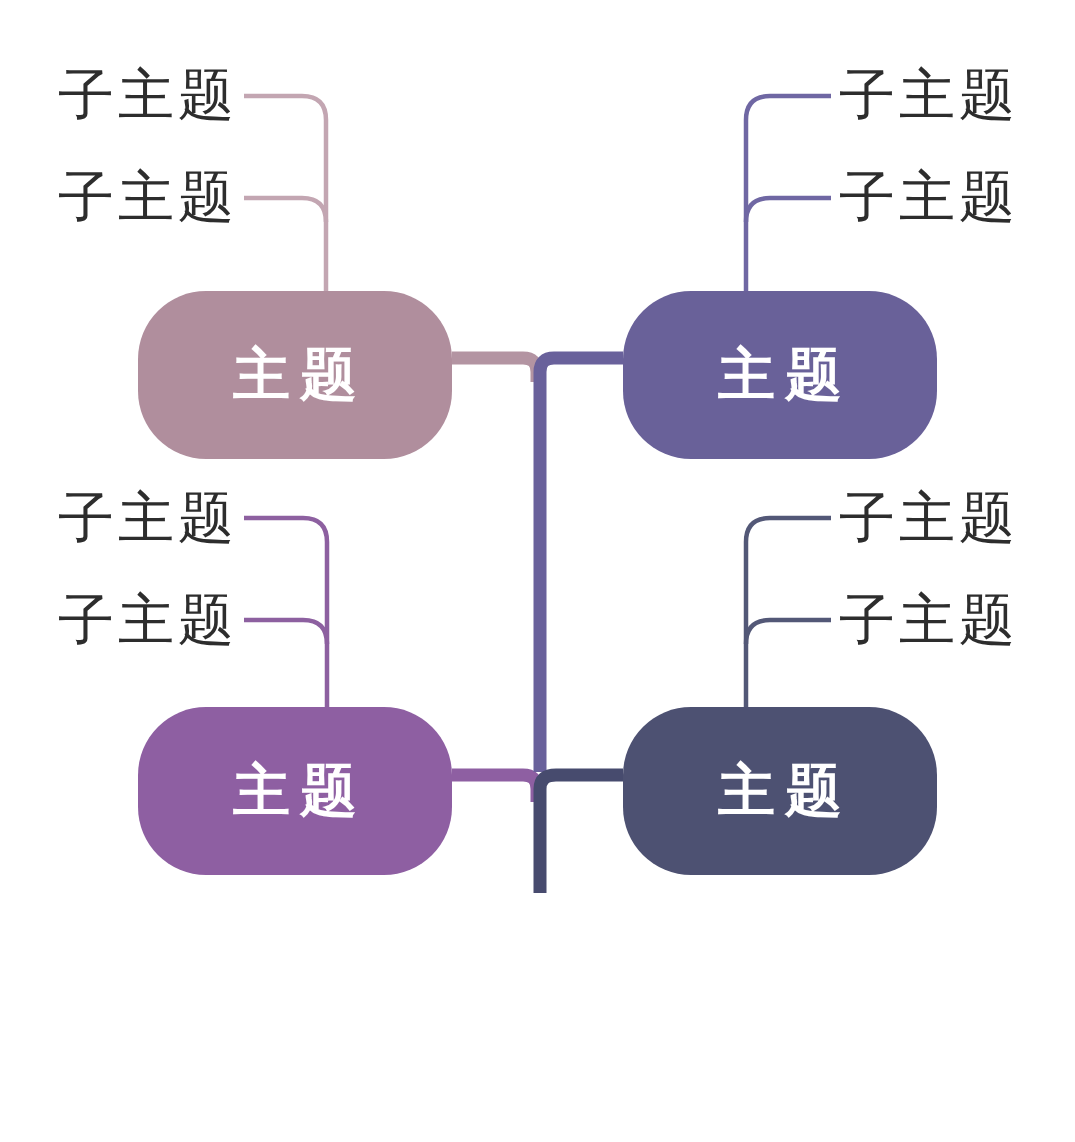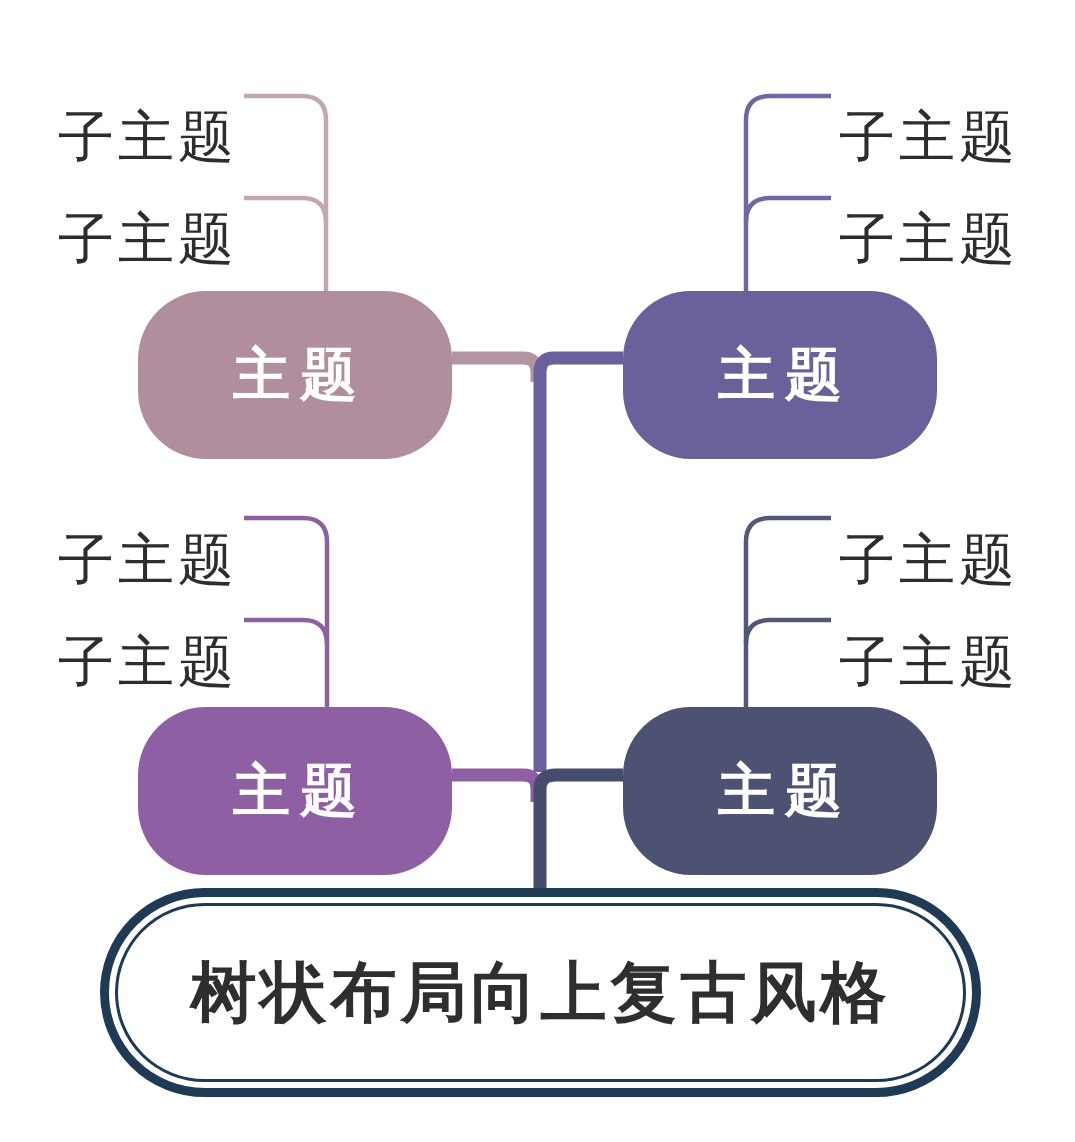--- a/index.html
+++ b/index.html
@@ -24,21 +24,20 @@
   .subtopic-label {
     position: absolute;
     width: 190px;
     height: 70px;
     line-height: 70px;
     font-size: 56px;
     letter-spacing: 4px;
     color: #2d2d2d;
     font-family: "Liberation Serif", "DejaVu Serif", serif;
     white-space: nowrap;
-    margin-top: 42px;
   }
   .col-left  { left: 58px;  text-align: left; }
   .col-right { left: 839px; text-align: left; }
   .row-t1 { top: 60px;  }
   .row-t2 { top: 162px; }
   .row-b1 { top: 483px; }
   .row-b2 { top: 585px; }
   .topic-pill {
     position: absolute;
     width: 314px;
@@ -116,19 +115,14 @@
   <div class="subtopic-label col-left row-b1" style="color: rgb(45, 45, 45);">子主题</div>
   <div class="subtopic-label col-left row-b2" style="color: rgb(45, 45, 45);">子主题</div>
   <div class="subtopic-label col-right row-b1" style="color: rgb(45, 45, 45);">子主题</div>
   <div class="subtopic-label col-right row-b2" style="color: rgb(45, 45, 45);">子主题</div>
 
   <div class="topic-pill pill-tl" style="background: rgb(176, 142, 157); color: rgb(255, 255, 255);">主题</div>
   <div class="topic-pill pill-tr" style="background: rgb(105, 97, 153); color: rgb(255, 255, 255);">主题</div>
   <div class="topic-pill pill-bl" style="background: rgb(142, 95, 162); color: rgb(255, 255, 255);">主题</div>
   <div class="topic-pill pill-br" style="background: rgb(77, 81, 114); color: rgb(255, 255, 255);">主题</div>
 
-  <div class="root-node" style="border-color: rgb(31, 58, 85); background: rgb(255, 255, 255);">
-    <div class="root-inner" style="border-color: rgb(31, 58, 85);">
-      <span class="root-label" style="color: rgb(46, 46, 46);">树状布局向上复古风格</span>
-    </div>
-  </div>
 
 </div>
 
 </body></html>

